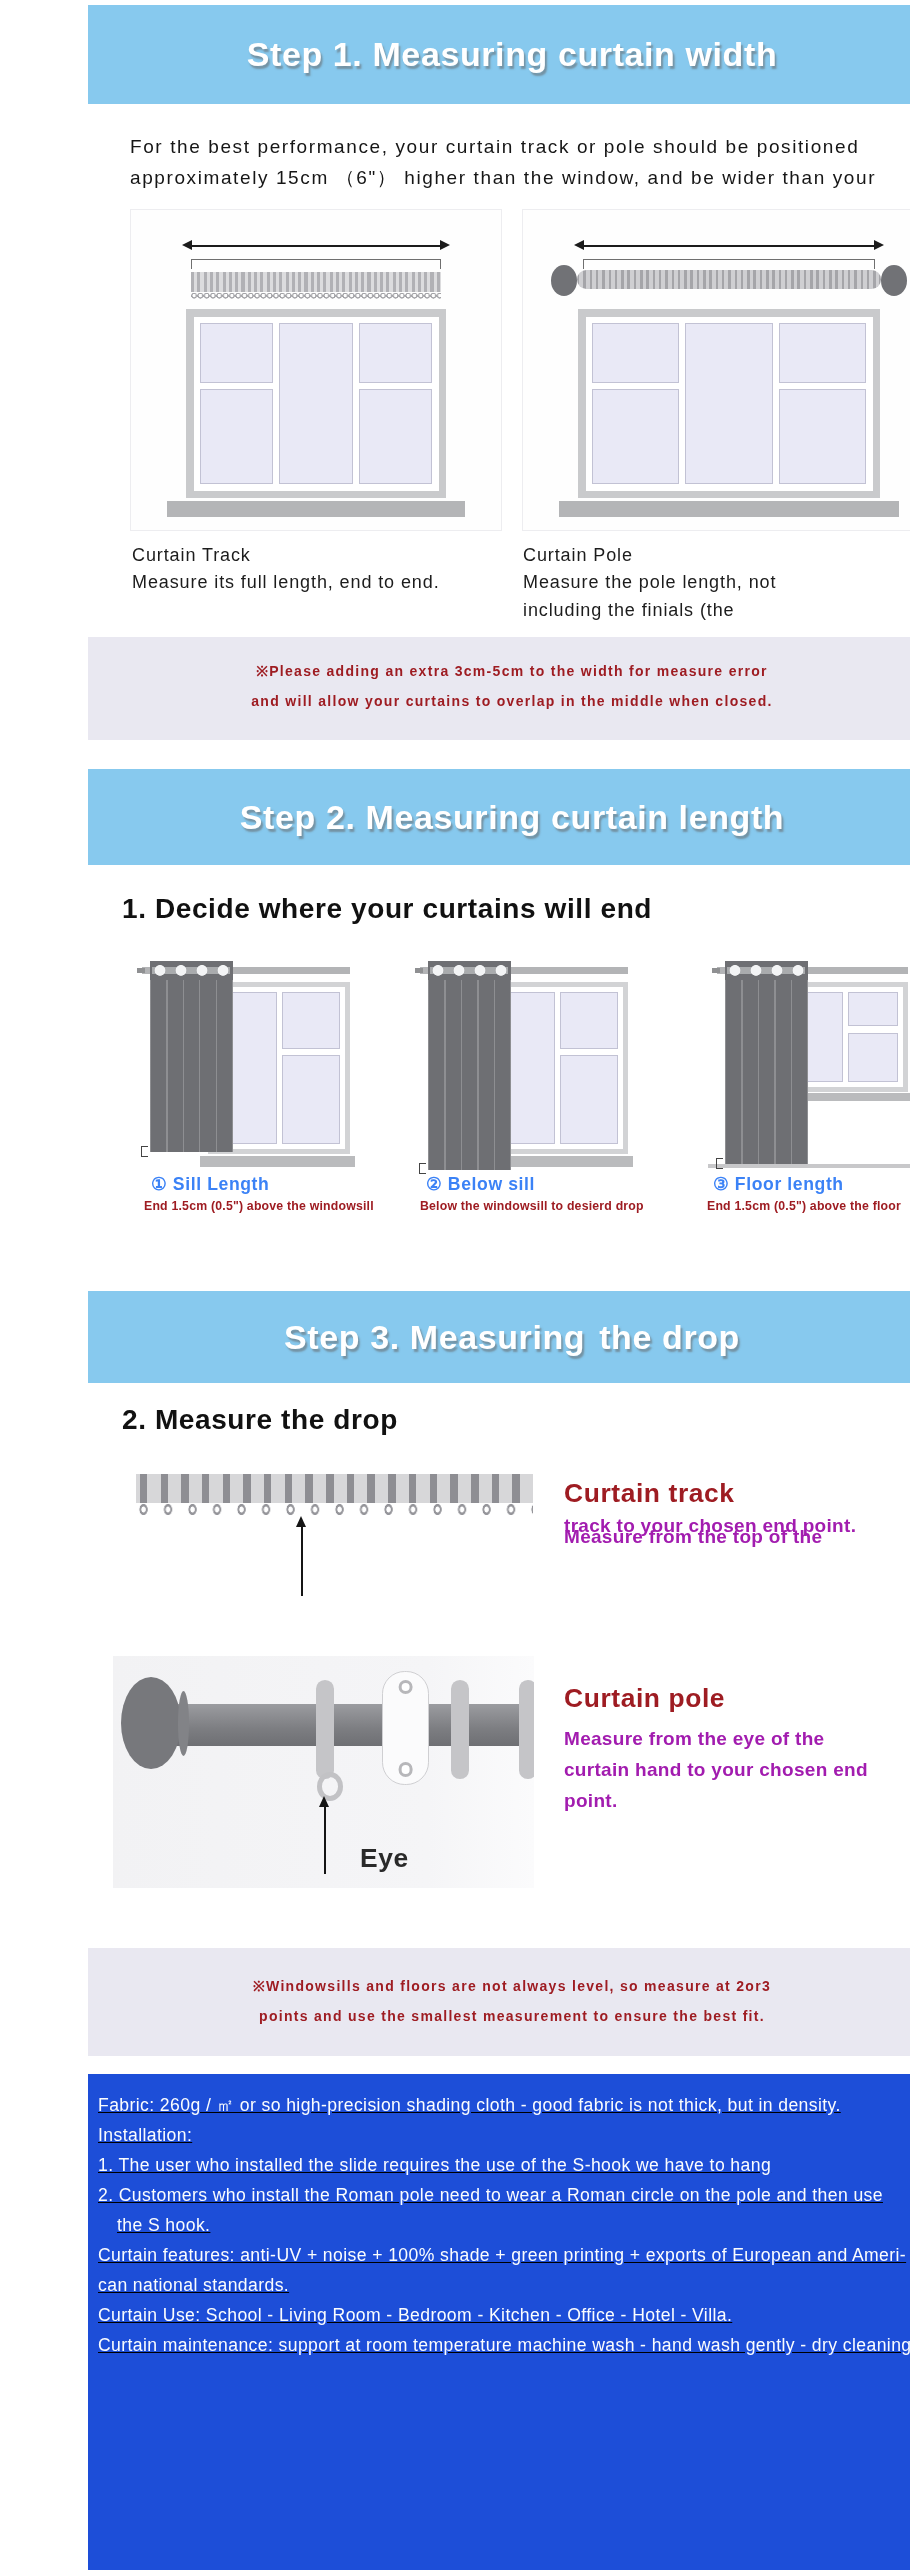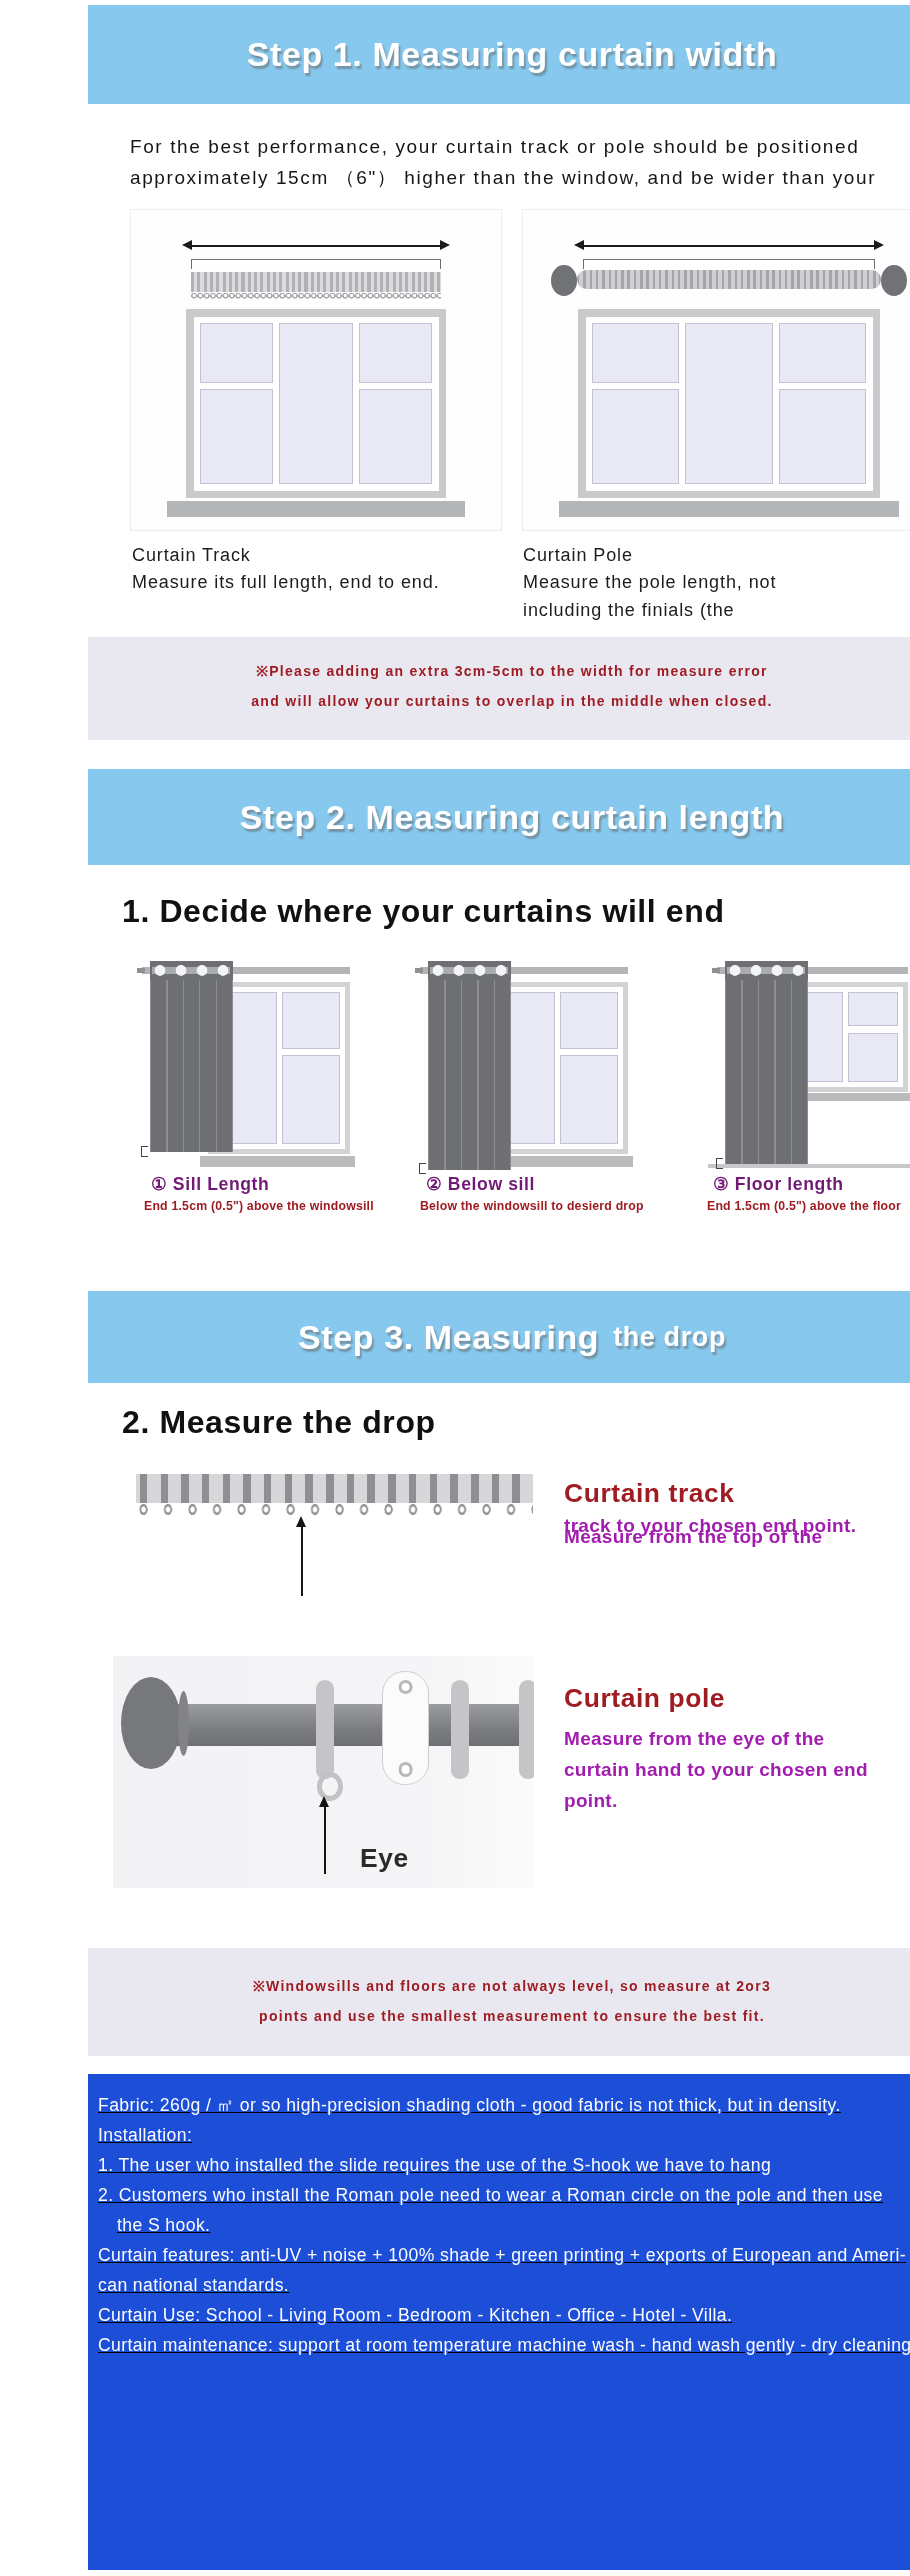--- a/index.html
+++ b/index.html
@@ -6,21 +6,21 @@
   body{font-family:"Liberation Sans", sans-serif;}
   .canvas{position:relative;width:910px;height:2576px;background:#ffffff;overflow:hidden;margin-left:48px;}
 
   
   .band{position:absolute;left:40px;width:848px;background:#87c9ee;display:flex;align-items:center;justify-content:center;}
   #band1{top:5px;height:99px;}
   #band2{top:769px;height:96px;}
   #band3{top:1291px;height:92px;gap:14px;}
   .band-title{font-size:34px;font-weight:700;color:#ffffff;letter-spacing:0.6px;white-space:nowrap;
               text-shadow:1.9px 2.5px 1.9px rgba(100,100,100,.55);}
-  .band-title.sub{font-size:27px;}
+  .band-title.sub{font-size:34px;}
 
   
   .intro-line{position:absolute;left:82px;font-size:19px;letter-spacing:1.6px;color:#161616;white-space:nowrap;}
   #intro1{top:136px;} #intro2{top:165px;}
 
   
   .illo-box{position:absolute;top:209px;height:322px;background:#fefefe;border:0.6px solid #ededf0;box-sizing:border-box;}
   #box-track{left:82px;width:372px;}
   #box-pole{left:474px;width:414px;}
 
@@ -55,21 +55,21 @@
   #cap-pole-1{left:475px;top:572px;}
   #cap-pole-2{left:475px;top:600px;}
 
   
   .note{position:absolute;left:40px;width:848px;background:#e9e8f1;color:#9e1c22;font-weight:700;
         text-align:center;font-size:14px;line-height:30px;letter-spacing:1.3px;box-sizing:border-box;}
   #note1{top:637px;height:103px;padding-top:19px;}
   #note2{top:1948px;height:108px;padding-top:22.6px;}
 
   
-  .black-heading{position:absolute;left:74px;font-size:32px;font-weight:700;color:#111111;letter-spacing:0.6px;white-space:nowrap;}
+  .black-heading{position:absolute;left:74px;font-size:28px;font-weight:700;color:#111111;letter-spacing:0.6px;white-space:nowrap;}
   #heading1{top:893px;} #heading2{top:1404px;}
 
   
   .curtain-illo{position:absolute;top:947px;height:224px;}
   #copt1{left:94px;width:208px;}
   #copt2{left:372px;width:208px;}
   #copt3{left:669px;width:191px;}
   .rod{position:absolute;top:20px;left:0;right:0;height:7px;background:#b3b4b6;z-index:1;}
   .rod::before{content:'';position:absolute;left:-5px;top:1.3px;width:7.5px;height:4.4px;background:#8f9092;}
   .cwin{position:absolute;top:35px;left:66px;right:0;border:5.7px solid #d2d3d5;background:#ffffff;
@@ -85,21 +85,21 @@
   #copt1 .curtain{height:191px;}
   #copt2 .curtain{height:209px;}
   #copt3 .curtain{height:203px;}
   .grommets{position:absolute;top:0;left:0;right:0;height:19px;background:#6e6f73;}
   .grommets::before{content:'';position:absolute;top:6.3px;left:2.5px;right:2.5px;height:6.3px;background:#a9abad;}
   .grommets::after{content:'';position:absolute;inset:0;background-repeat:repeat-x;
            background-image:radial-gradient(circle at 10px 9.4px,#f3f4f5 5px,rgba(0,0,0,0) 5.7px);background-size:21px 19px;}
   .endmark{position:absolute;left:-1.3px;width:6.3px;height:8.8px;border:1.3px solid #444444;border-right:none;z-index:4;}
   #copt1 .endmark{top:199px;} #copt2 .endmark{top:216px;} #copt3 .endmark{top:211px;}
 
-  .opt-label{position:absolute;top:1174px;font-size:17.6px;font-weight:700;color:#701a75;letter-spacing:0.6px;white-space:nowrap;}
+  .opt-label{position:absolute;top:1174px;font-size:17.6px;font-weight:700;color:#3b82f6;letter-spacing:0.6px;white-space:nowrap;}
   #lab1{left:103px;} #lab2{left:378px;} #lab3{left:665px;}
   .opt-desc{position:absolute;top:1199px;font-size:12.3px;font-weight:700;color:#9e1c22;letter-spacing:0.2px;white-space:nowrap;}
   #desc1{left:96px;} #desc2{left:372px;} #desc3{left:659px;}
 
   
   .track3{position:absolute;left:88px;top:1474px;width:397px;height:29px;background:#d7d7d9;
           background-image:repeating-linear-gradient(90deg,#8e8e93 3.8px 11.3px,rgba(0,0,0,0) 11.3px 24.5px);}
   .track3-hooks{position:absolute;left:88px;top:1503px;width:397px;height:12.6px;background-repeat:repeat-x;
           background-image:radial-gradient(ellipse 3.8px 5px at 7.5px 6.3px,rgba(0,0,0,0) 1.9px,#95959a 2.5px 3.8px,rgba(0,0,0,0) 4.4px);
           background-size:24.5px 12.6px;}

